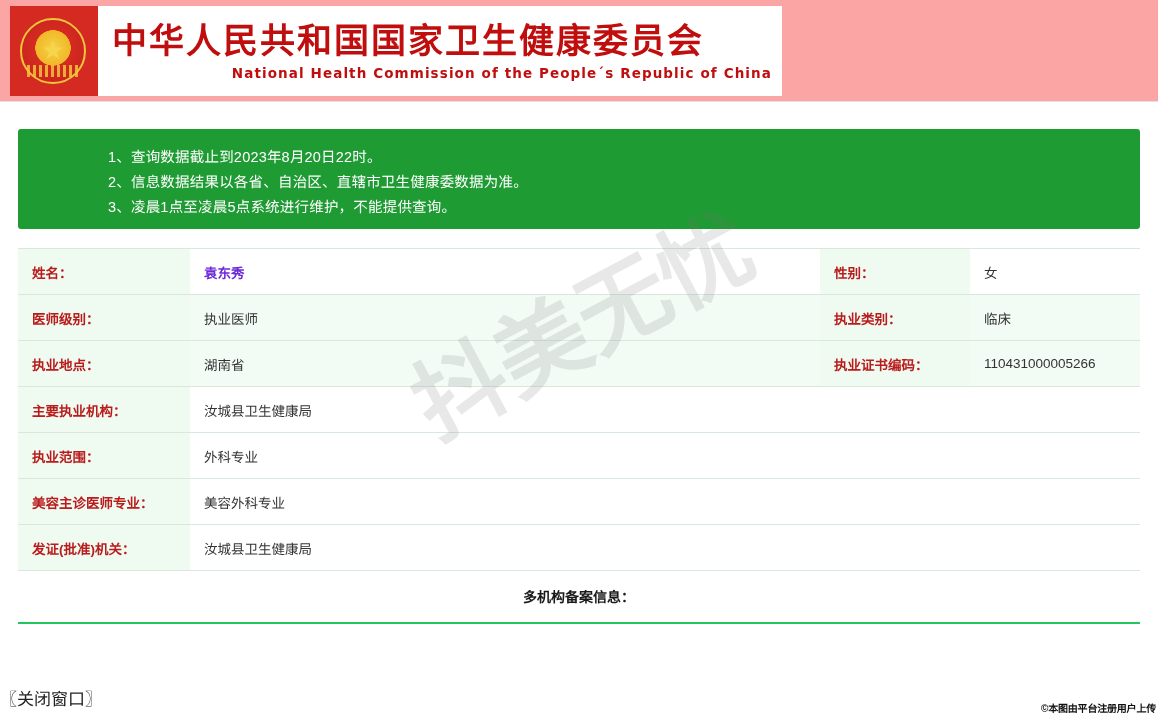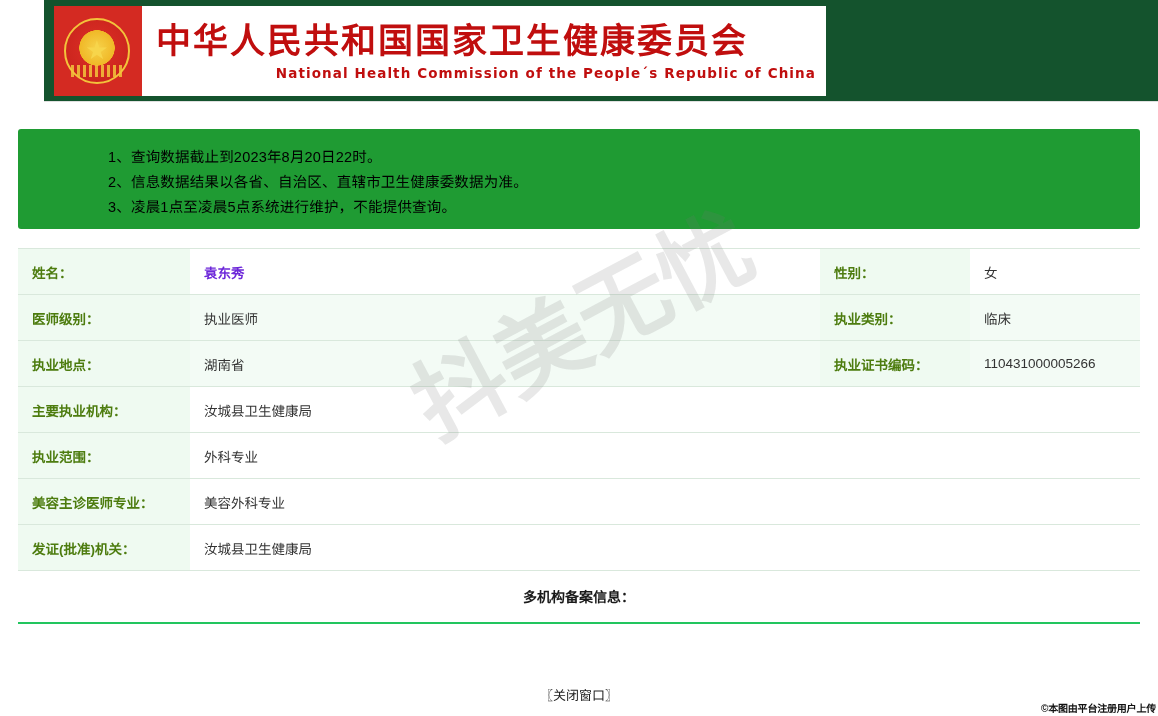--- a/index.html
+++ b/index.html
@@ -14,22 +14,21 @@
     color: #1a1a1a;
     position: relative;
     overflow: hidden;
   }
 
   
   .header-band {
     position: relative;
     height: 101px;
     border-bottom: 1px solid #e0e0e0;
-    background: #14532d;
-    margin-left: 44px;
+    background: #fca5a5;
   }
   .logo-block {
     position: absolute;
     left: 10px;
     top: 6px;
     width: 772px;
     height: 90px;
     background: #d42a22;
     display: flex;
     align-items: center;
@@ -91,21 +90,21 @@
     letter-spacing: 1.1px;
     margin-top: 4px;
     font-family: "DejaVu Sans", "Liberation Sans", sans-serif;
     text-align: right;
   }
 
   
   .notice {
     margin: 27px 18px 0 18px;
     background: #1f9b33;
-    color: #000000;
+    color: #ffffff;
     border-radius: 3px;
     padding: 16px 20px 16px 90px;
     box-sizing: border-box;
     width: 1122px;
     height: 100px;
   }
   .notice div {
     font-size: 14.5px;
     line-height: 25px;
     letter-spacing: .2px;
@@ -125,21 +124,21 @@
     height: 46px;
     font-size: 13.5px;
     padding: 0 0 0 14px;
     vertical-align: middle;
     box-sizing: border-box;
   }
   .info-table tr:first-child td { border-top: 1px solid #d9e8dc; }
   .lbl {
     background: #effaf1;
     font-weight: bold;
-    color: #4d7c0f;
+    color: #b91c1c;
     width: 172px;
   }
   .val {
     background: #ffffff;
     color: #333;
   }
   .val.name { font-weight: bold; color: #6d28d9; }
   .val.tint { background: #f3fbf5; }
   .lbl2 { width: 150px; }
   .val2 { width: 170px; }
@@ -168,22 +167,21 @@
     z-index: 5;
     font-family: "DejaVu Sans", "Liberation Sans", sans-serif;
   }
 
   
   .close-link {
     position: absolute;
     left: 0;
     right: 0;
     top: 685px;
-    text-align: center;
-    font-size: 13px;
+    font-size: 17px;
     color: #222;
     cursor: pointer;
   }
   .corner-note {
     position: absolute;
     right: 2px;
     bottom: 1px;
     font-size: 10px;
     font-weight: bold;
     color: #111;

